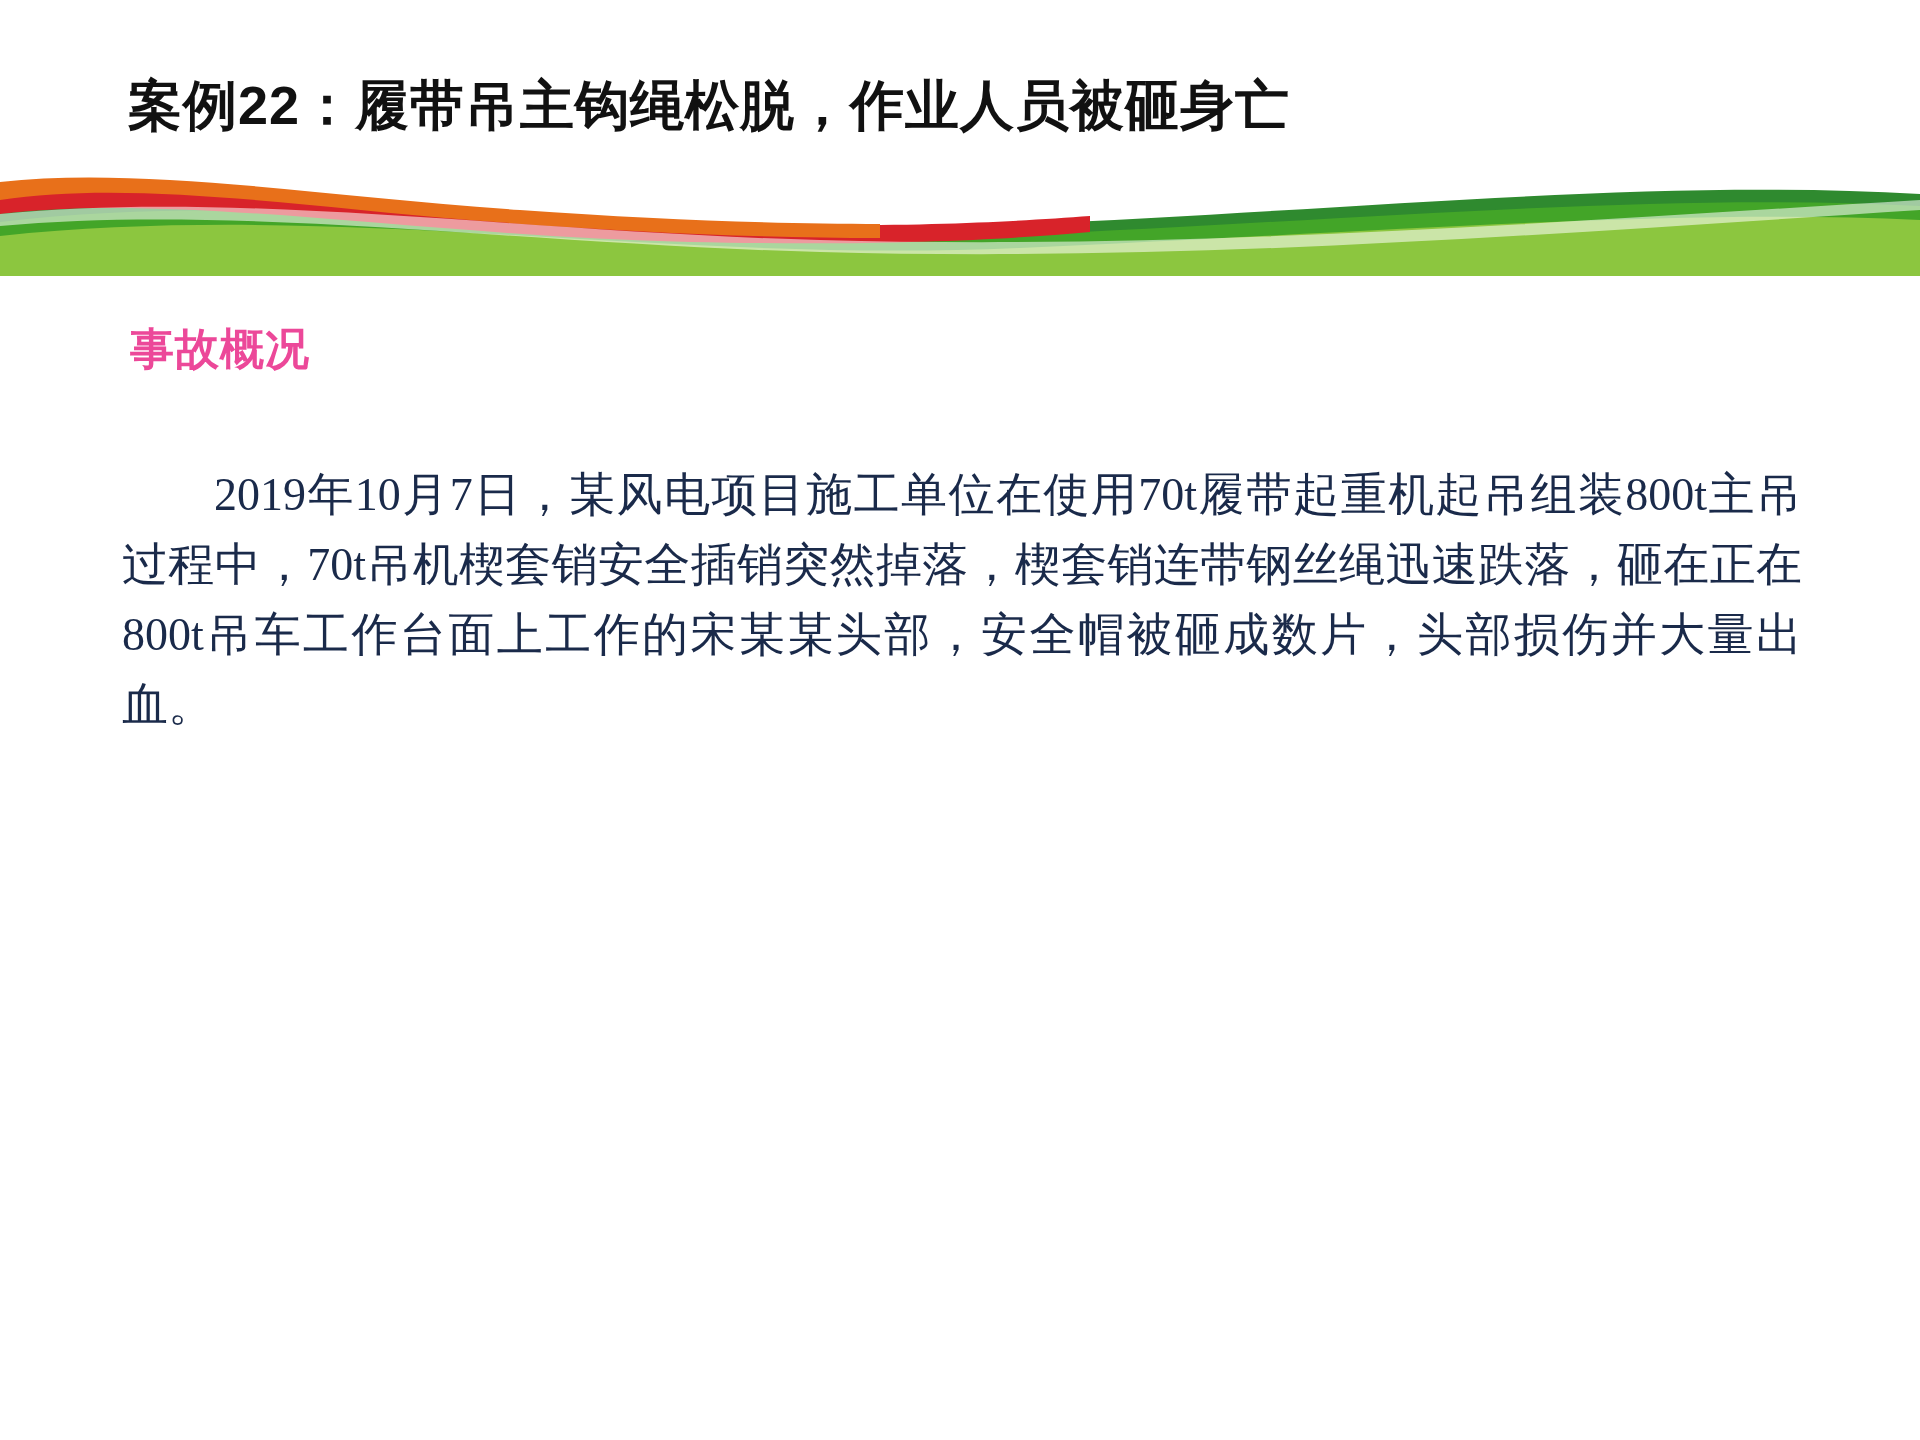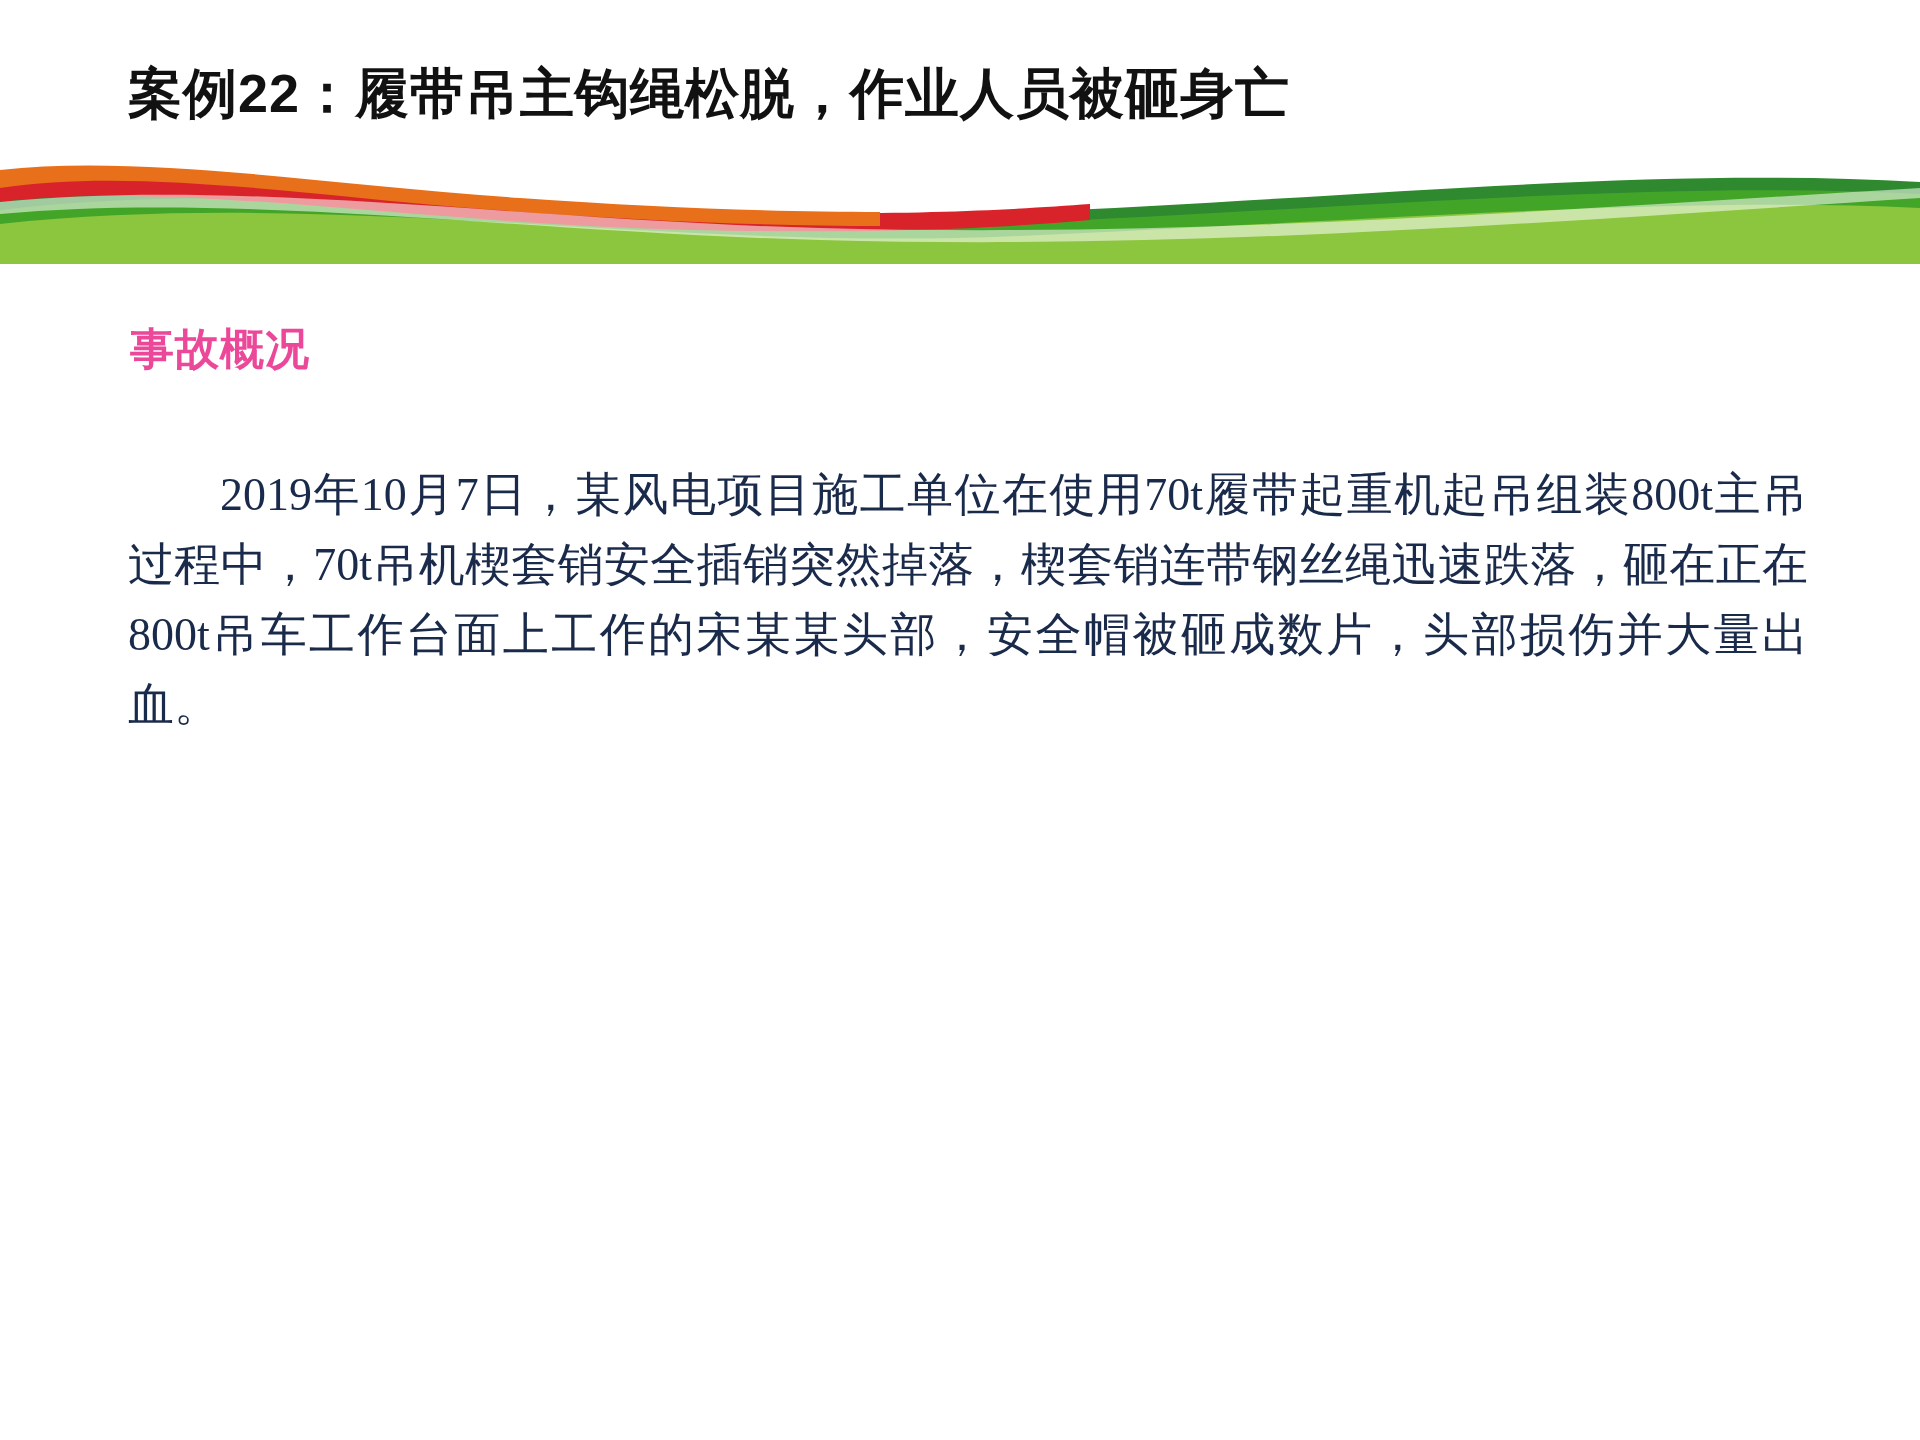--- a/index.html
+++ b/index.html
@@ -17,21 +17,21 @@
     position: relative;
     width: 1920px;
     height: 1440px;
     background: #ffffff;
   }
 
   
   .header {
     position: absolute;
     left: 0;
-    top: 4px;
+    top: 16px;
     width: 1920px;
     height: 240px;
   }
   .slide-title {
     position: absolute;
     left: 128px;
     top: 54px;
     font-family: "Liberation Sans", sans-serif;
     font-size: 54px;
     font-weight: bold;
@@ -56,21 +56,21 @@
     font-family: "Liberation Sans", sans-serif;
     font-size: 44px;
     font-weight: bold;
     color: #ec4899;
     letter-spacing: 1px;
     text-align: right;
   }
 
   .body-text {
     position: absolute;
-    left: 128px;
+    left: 122px;
     top: 460px;
     width: 1680px;
     font-family: "Liberation Serif", serif;
     font-size: 46px;
     line-height: 1.52;
     color: #1a2a4a;
     text-align: justify;
   }
   .body-text p {
     margin: 0 0 34px 0;

